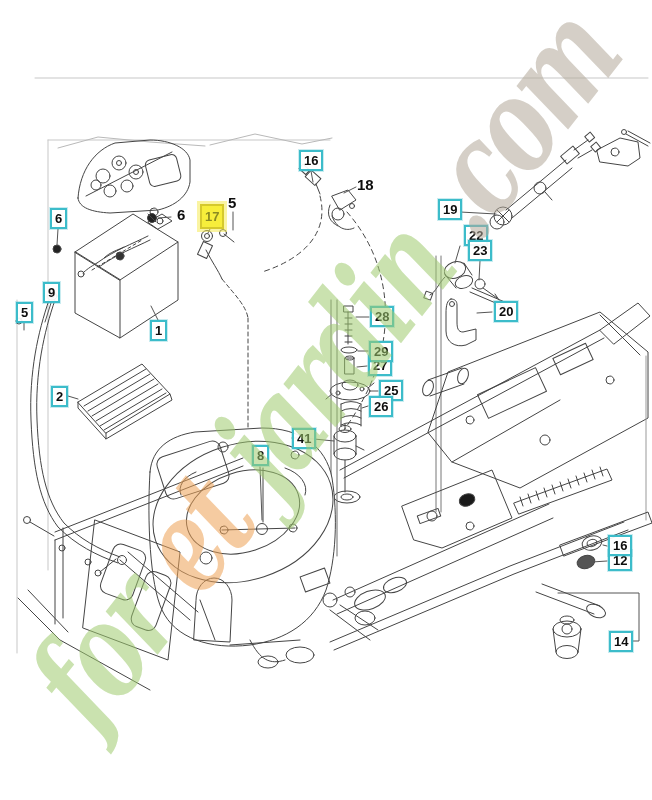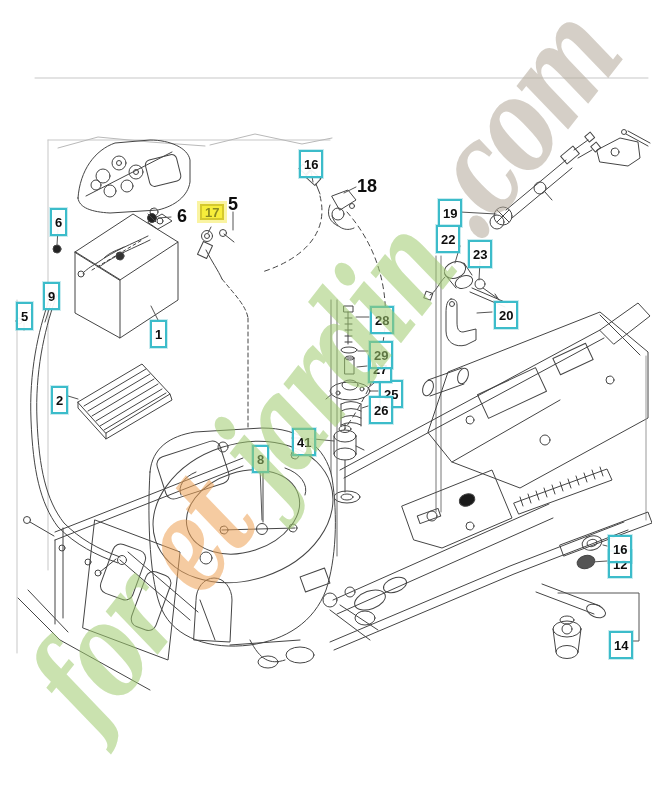--- a/index.html
+++ b/index.html
@@ -4,25 +4,25 @@
 <style>
   html,body{margin:0;padding:0;background:#ffffff;}
   .stage{position:relative;width:652px;height:800px;background:#fff;overflow:hidden;
          font-family:"Liberation Sans",sans-serif;}
   .art,.wm{position:absolute;left:0;top:0;width:652px;height:800px;}
   .art{z-index:1;}
   .labels{position:absolute;left:0;top:0;width:652px;height:800px;z-index:2;}
   .wm{z-index:3;pointer-events:none;}
   .co{position:absolute;display:flex;align-items:center;justify-content:center;
       font-weight:bold;font-size:13px;line-height:1;color:#0d0d0d;box-sizing:border-box;}
-  .co.box{min-width:17px;height:28px;padding:0 3px;background:rgba(255,255,255,.93);
+  .co.box{min-width:17px;height:21px;padding:0 3px;background:rgba(255,255,255,.93);
       border:2px solid #3cbcca;box-shadow:0 0 0 1px rgba(60,188,202,.28);}
-  .co.hl{min-width:24px;height:16px;padding:0 3px;background:#f7ee3b;
+  .co.hl{min-width:24px;height:25px;padding:0 3px;background:#f7ee3b;
       border:2px solid #d5c92d;color:#8b8b22;box-shadow:0 0 0 3px rgba(245,234,70,.5);}
-  .co.plain{background:transparent;border:none;font-size:18px;}
+  .co.plain{background:transparent;border:none;font-size:15px;}
 </style>
 </head>
 <body>
 
 <div class="stage">
 
   <svg class="art" viewBox="0 0 652 800">
     <g stroke="#454545" stroke-width="1" fill="none" stroke-linecap="round" stroke-linejoin="round">
 
       <g stroke="#c7c7c7">
@@ -299,21 +299,21 @@
     <div class="co box" style="left:252px;top:445px">8</div>
     <div class="co box" style="left:43px;top:282px">9</div>
     <div class="co box" style="left:609px;top:631px">14</div>
     <div class="co box" style="left:608px;top:550px">12</div>
     <div class="co box" style="left:608px;top:535px">16</div>
     <div class="co box" style="left:299px;top:150px">16</div>
     <div class="co hl" style="left:200px;top:204px">17</div>
     <div class="co plain" style="left:357px;top:177px">18</div>
     <div class="co box" style="left:438px;top:199px">19</div>
     <div class="co box" style="left:494px;top:301px">20</div>
-    <div class="co box" style="left:436px;top:225px">22</div>
+    <div class="co box" style="left:464px;top:225px">22</div>
     <div class="co box" style="left:468px;top:240px">23</div>
     <div class="co box" style="left:292px;top:428px">41</div>
     <div class="co box" style="left:379px;top:380px">25</div>
     <div class="co box" style="left:369px;top:396px">26</div>
     <div class="co box" style="left:368px;top:355px">27</div>
     <div class="co box" style="left:370px;top:306px">28</div>
     <div class="co box" style="left:369px;top:341px">29</div>
   </div>
 
   <svg class="wm" viewBox="0 0 652 800">

